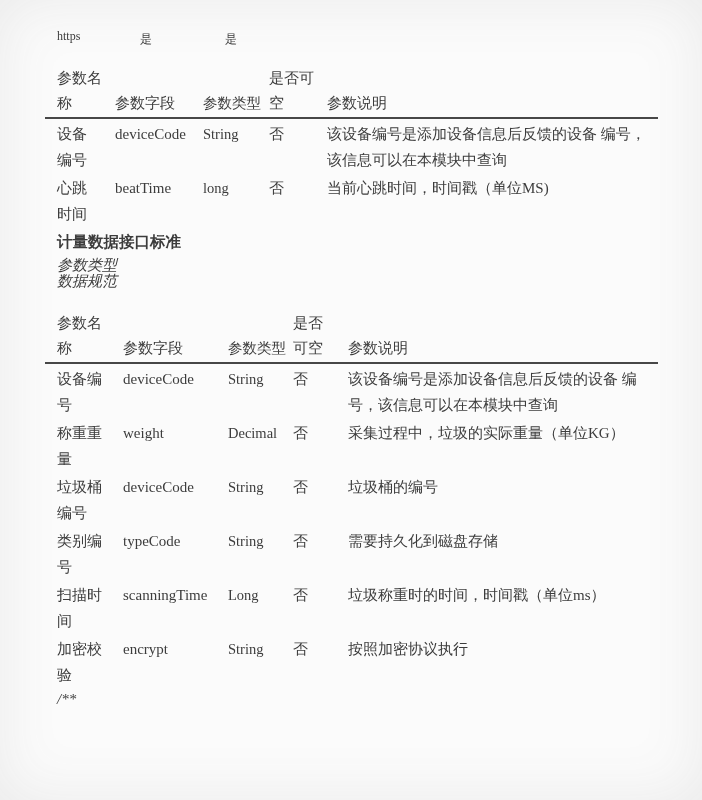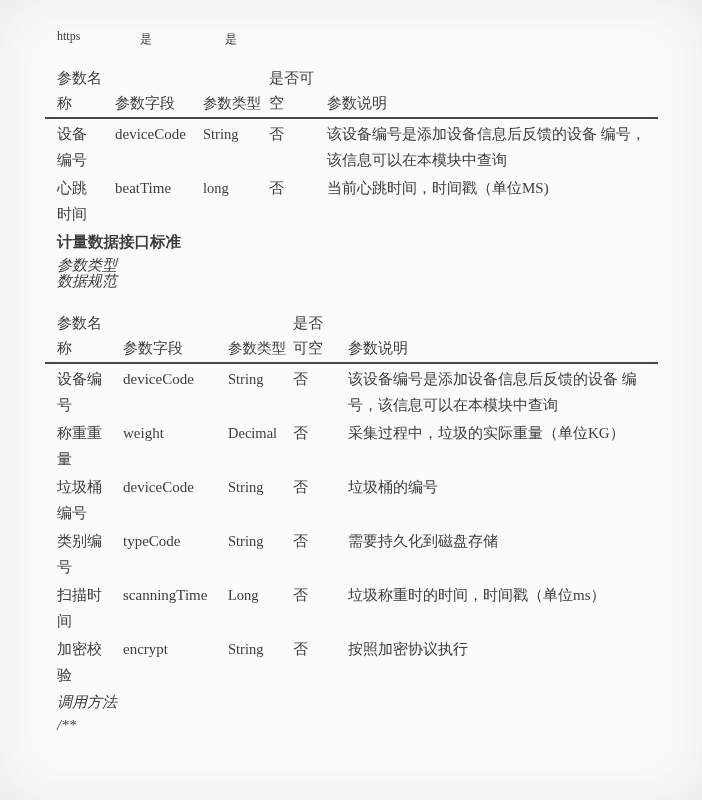--- a/index.html
+++ b/index.html
@@ -154,16 +154,15 @@
       <div class="row">
         <div class="cell c-name">加密校验</div>
         <div class="cell c-field">encrypt</div>
         <div class="cell c-type">String</div>
         <div class="cell c-null">否</div>
         <div class="cell c-desc">按照加密协议执行</div>
       </div>
     </div>
   </div>
 
-  <div class="h-italic call-heading">调用方法</div>
   <div class="code-line">/**</div>
 
 </div>
 
 </body></html>

